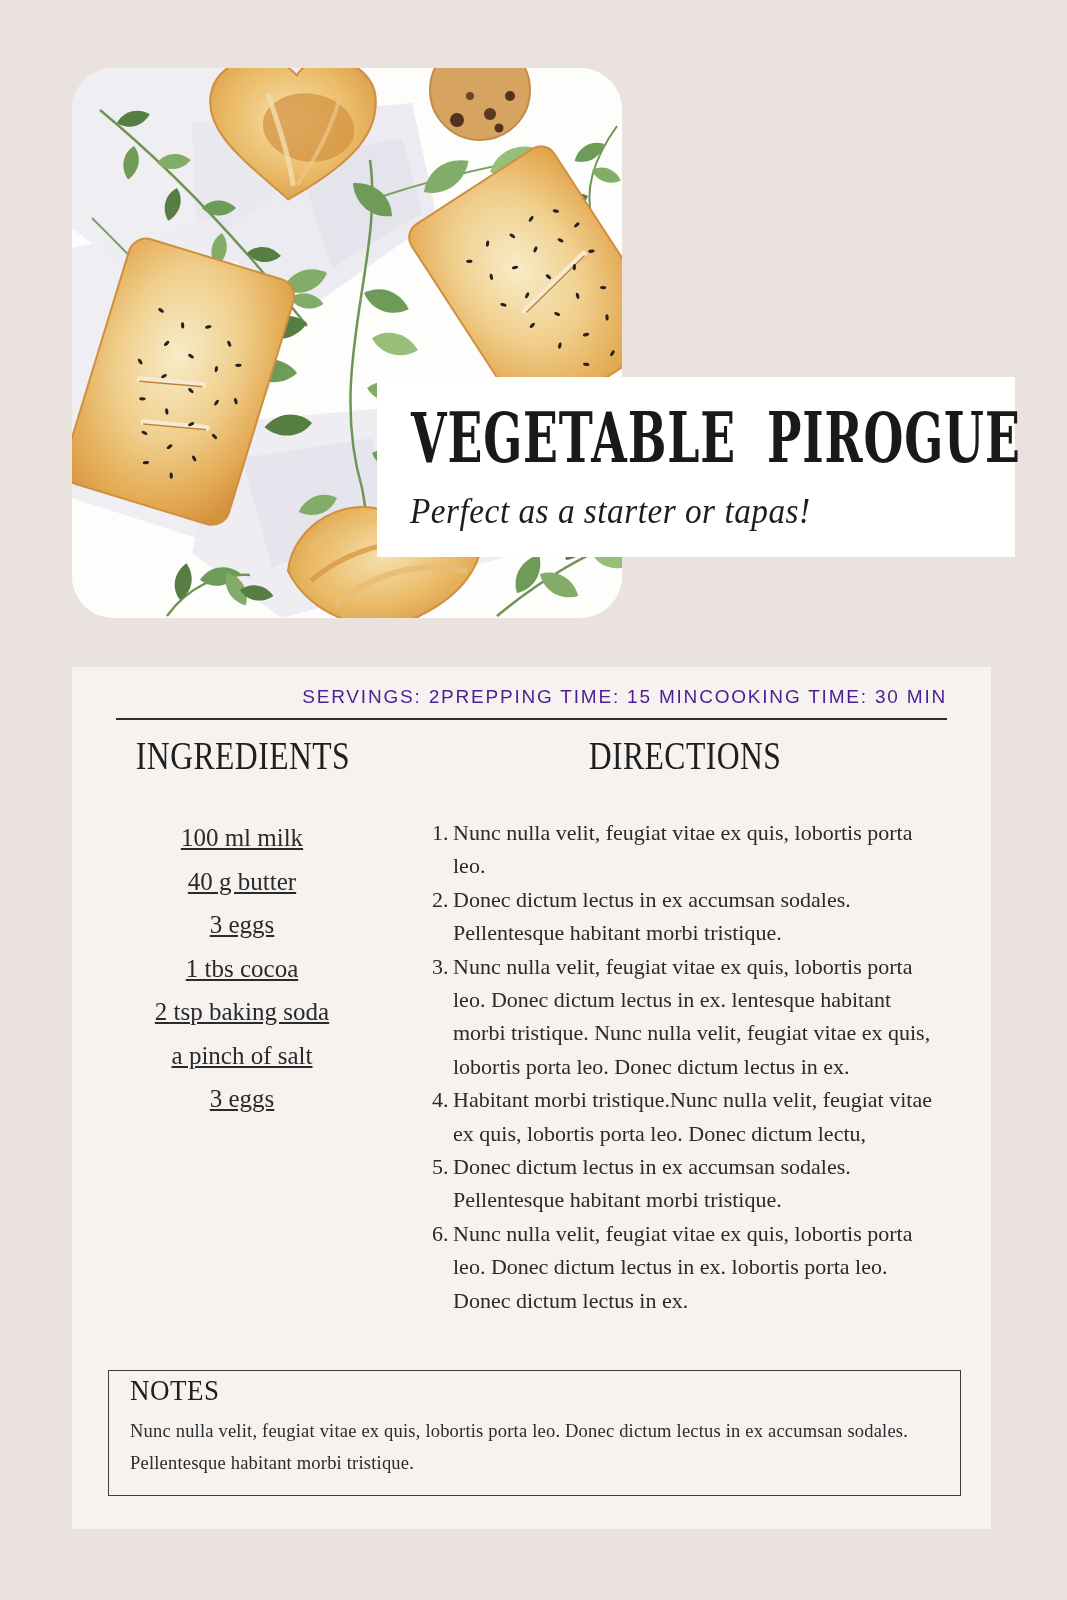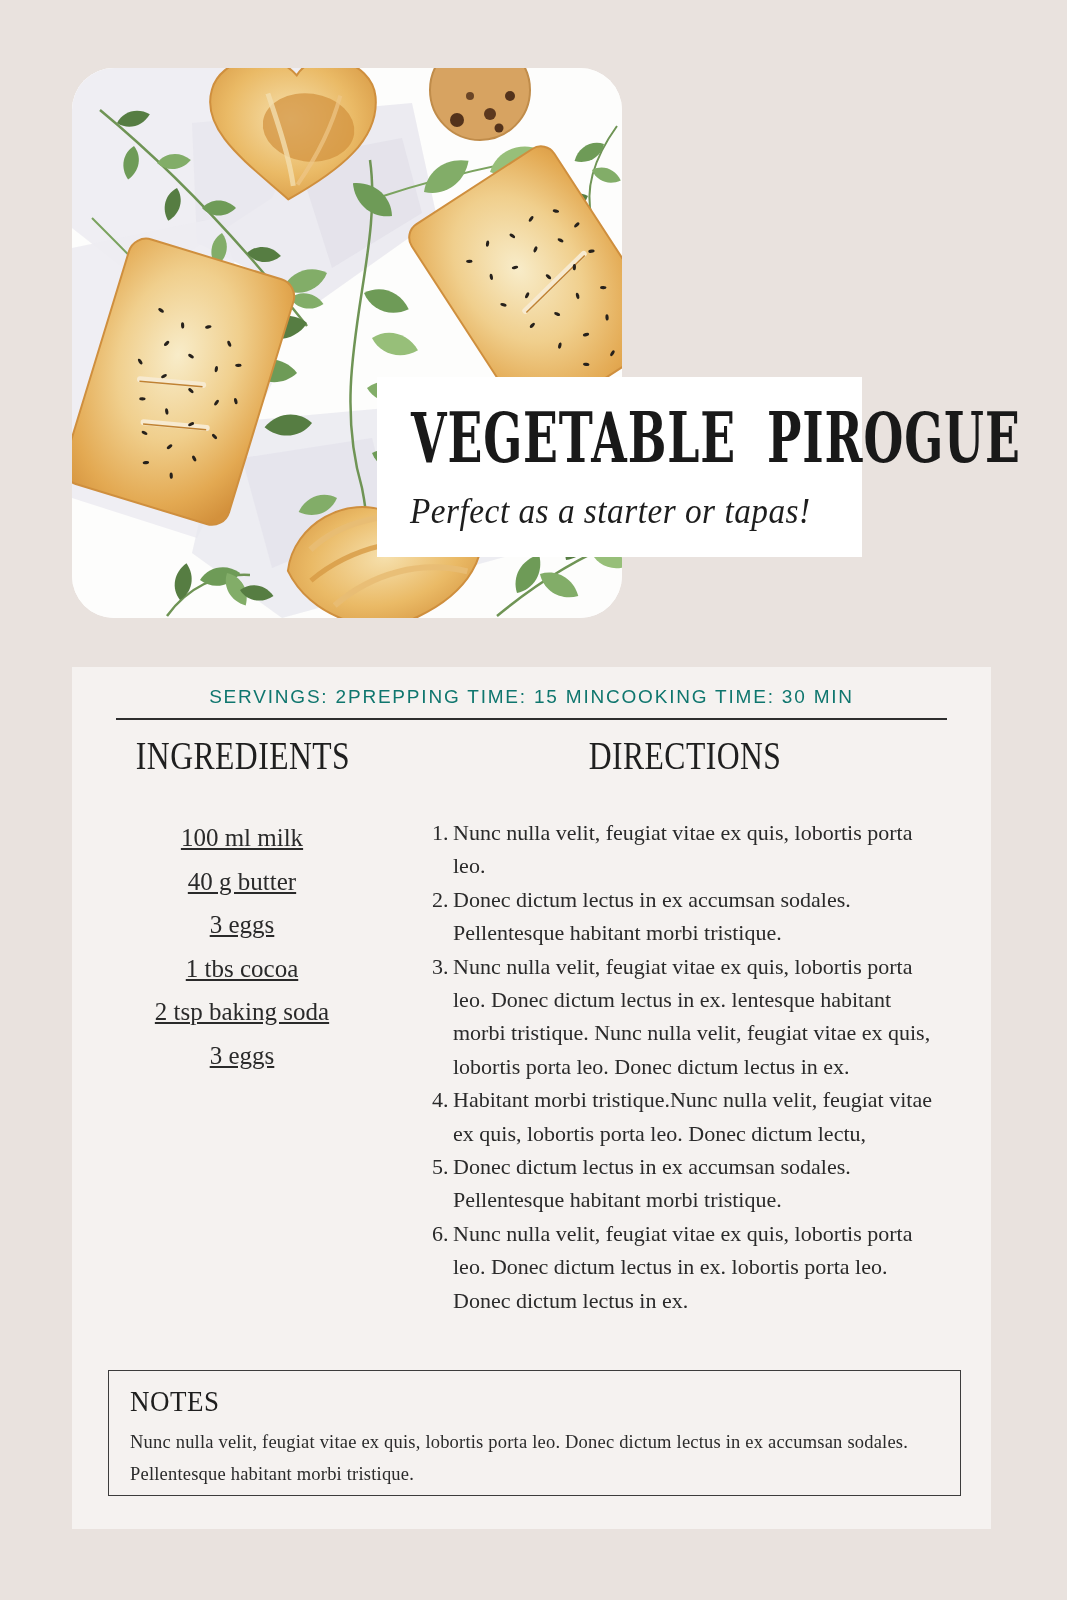--- a/index.html
+++ b/index.html
@@ -9,21 +9,21 @@
     font-family:"Liberation Serif", serif; color:#232323;
   }
   
   .photo {
     position:absolute; left:72px; top:68px; width:550px; height:550px;
     border-radius:42px; overflow:hidden; background:#fdfdfc;
   }
   .photo svg { display:block; }
   
   .title-card {
-    position:absolute; left:377px; top:377px; width:485px; height:180px;
+    position:absolute; left:377px; top:377px; width:638px; height:180px;
     background:#ffffff; z-index:5;
   }
   .hero-title {
     position:absolute; left:34px; top:30px; white-space:nowrap;
     font-family:"DejaVu Serif", serif; font-weight:bold;
     font-size:52px; letter-spacing:1px; word-spacing:16px; color:#191919;
     transform:scale(0.88,1.32); transform-origin:left center;
   }
   .hero-sub {
     position:absolute; left:33px; top:114px; white-space:nowrap;
@@ -31,23 +31,23 @@
     font-size:34px; letter-spacing:0.5px; color:#1d1d1d;
     transform:scale(0.98,1.08); transform-origin:left top;
   }
   
   .panel {
     position:absolute; left:72px; top:667px; width:919px; height:862px;
     background:#f5f2f0;
   }
   .meta-row {
     position:absolute; left:116px; top:686px; width:831px;
-    display:flex; justify-content:center; align-items:center;
+    display:flex; justify-content:flex-end; align-items:center;
     font-family:"Liberation Sans", sans-serif; font-size:19px;
-    letter-spacing:1.8px; color:#0f766e; white-space:nowrap;
+    letter-spacing:1.8px; color:#4c1d95; white-space:nowrap;
   }
   .rule {
     position:absolute; left:116px; top:718px; width:831px; height:0;
     border-top:2px solid #2e2e2e;
   }
   .col-heading {
     position:absolute; top:738px; height:48px; text-align:center;
     font-size:36px; color:#1f1f1f; letter-spacing:0.5px;
     transform:scale(0.88,1.12); transform-origin:center bottom;
     white-space:nowrap;
@@ -66,21 +66,21 @@
     font-size:22px; line-height:33.4px; color:#2a2a2a;
   }
   .directions-list li { position:relative; padding-left:21px; counter-increment:step; }
   .directions-list li::before {
     content:counter(step) "."; position:absolute; left:0; top:0;
   }
   
   .notes-box {
     position:absolute; left:108px; top:1370px; width:853px; height:126px;
     border:1.5px solid #3c3c3c; box-sizing:border-box;
-    background:transparent; padding:12px 21px;
+    background:transparent; padding:1px 21px;
   }
   .notes-heading {
     font-size:27px; color:#1e1e1e; letter-spacing:0.5px;
     transform:scaleY(1.08); transform-origin:left top; margin:2px 0 10px 0;
   }
   .notes-body {
     font-size:18.5px; line-height:32px; color:#2b2b2b; letter-spacing:0.2px;
     max-width:812px;
   }
 </style>
@@ -283,20 +283,21 @@
 
   <div class="col-heading ing-heading">INGREDIENTS</div>
   <div class="col-heading dir-heading">DIRECTIONS</div>
 
   <ul class="ingredients-list">
     <li>100 ml milk</li>
     <li>40 g butter</li>
     <li>3 eggs</li>
     <li>1 tbs cocoa</li>
     <li>2 tsp baking soda</li>
+    <li>a pinch of salt</li>
     <li>3 eggs</li>
   </ul>
 
   <ol class="directions-list">
     <li>Nunc nulla velit, feugiat vitae ex quis, lobortis porta leo.</li>
     <li>Donec dictum lectus in ex accumsan sodales. Pellentesque habitant morbi tristique.</li>
     <li>Nunc nulla velit, feugiat vitae ex quis, lobortis porta leo. Donec dictum lectus in ex. lentesque habitant morbi tristique. Nunc nulla velit, feugiat vitae ex quis, lobortis porta leo. Donec dictum lectus in ex.</li>
     <li>Habitant morbi tristique.Nunc nulla velit, feugiat vitae ex quis, lobortis porta leo. Donec dictum lectu,</li>
     <li>Donec dictum lectus in ex accumsan sodales. Pellentesque habitant morbi tristique.</li>
     <li>Nunc nulla velit, feugiat vitae ex quis, lobortis porta leo. Donec dictum lectus in ex. lobortis porta leo. Donec dictum lectus in ex.</li>

